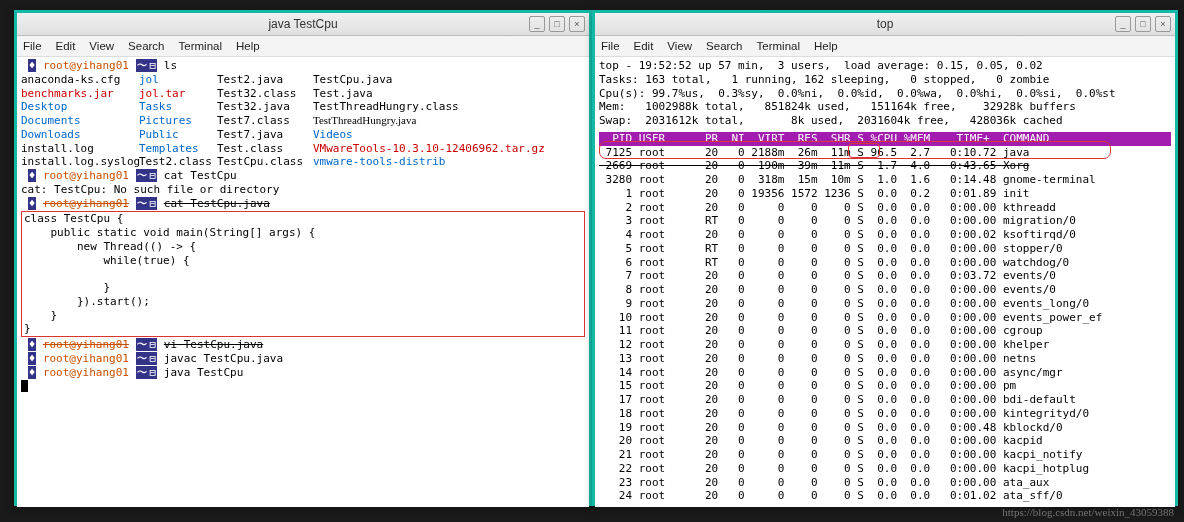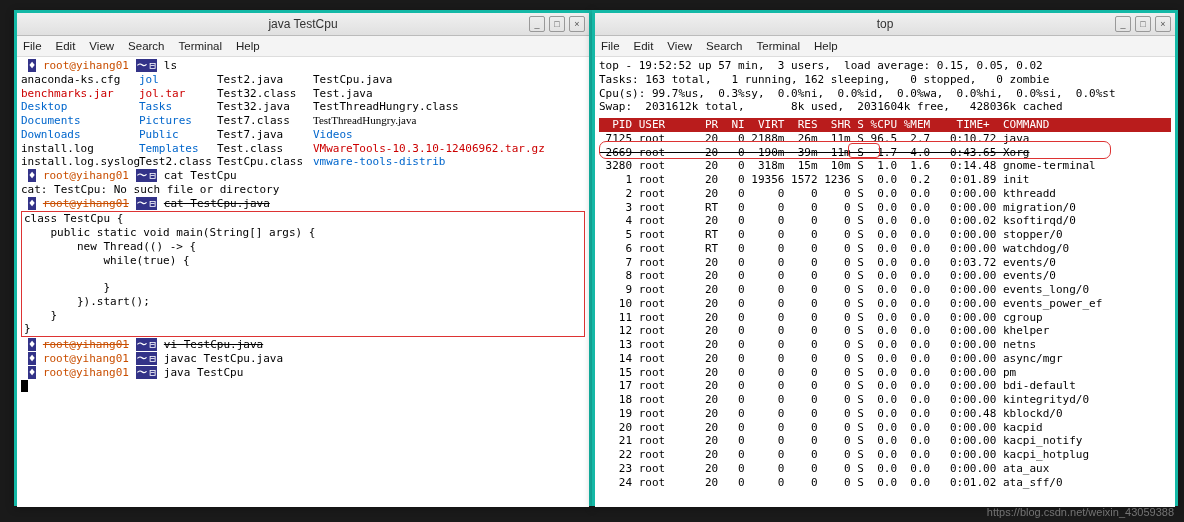--- a/index.html
+++ b/index.html
@@ -75,28 +75,28 @@
   }
   .strike { text-decoration: line-through; }
   .hl-cpu {
     position: absolute;
     border: 1.5px solid #d33;
     border-radius: 10px;
     pointer-events:none;
   }
   .top-header { white-space: pre; color:#000;}
   .top-table { white-space: pre; color:#000;}
-  .top-cols { background:#b91c1c; color:#fff; white-space:pre;}
+  .top-cols { background:#a21caf; color:#fff; white-space:pre;}
   .watermark {
     position:absolute;
     right:10px;
     bottom:4px;
     color:#999;
     font-size:11px;
-    font-family:Liberation Sans, sans-serif;
+    font-family:Liberation Serif, serif;
     opacity:0.7;
   }
   .cursor-block { display:inline-block; width:7px; height:12px; background:#000; vertical-align:text-bottom;}
 </style>
 </head>
 <body>
 
 <div class="window win-left">
   <div class="titlebar">
     <span>java TestCpu</span>
@@ -195,20 +195,21 @@
     <span>Edit</span>
     <span>View</span>
     <span>Search</span>
     <span>Terminal</span>
     <span>Help</span>
   </div>
   <div class="term" style="position:relative;">
     <div class="top-header">top - 19:52:52 up 57 min,  3 users,  load average: 0.15, 0.05, 0.02</div>
     <div class="top-header">Tasks: 163 total,   1 running, 162 sleeping,   0 stopped,   0 zombie</div>
     <div class="top-header">Cpu(s): 99.7%us,  0.3%sy,  0.0%ni,  0.0%id,  0.0%wa,  0.0%hi,  0.0%si,  0.0%st</div>
+    <div class="top-header">Mem:   1002988k total,   851824k used,   151164k free,    32928k buffers</div>
     <div class="top-header">Swap:  2031612k total,       8k used,  2031604k free,   428036k cached</div>
     <div style="height:4px"></div>
     <div class="top-cols">  PID USER      PR  NI  VIRT  RES  SHR S %CPU %MEM    TIME+  COMMAND</div>
     <div id="top-rows">
         <div class="top-table"> 7125 root      20   0 2188m  26m  11m S 96.5  2.7   0:10.72 java</div>
         <div class="top-table strike"> 2669 root      20   0  190m  39m  11m S  1.7  4.0   0:43.65 Xorg</div>
         <div class="top-table"> 3280 root      20   0  318m  15m  10m S  1.0  1.6   0:14.48 gnome-terminal</div>
         <div class="top-table">    1 root      20   0 19356 1572 1236 S  0.0  0.2   0:01.89 init</div>
         <div class="top-table">    2 root      20   0     0    0    0 S  0.0  0.0   0:00.00 kthreadd</div>
         <div class="top-table">    3 root      RT   0     0    0    0 S  0.0  0.0   0:00.00 migration/0</div>

